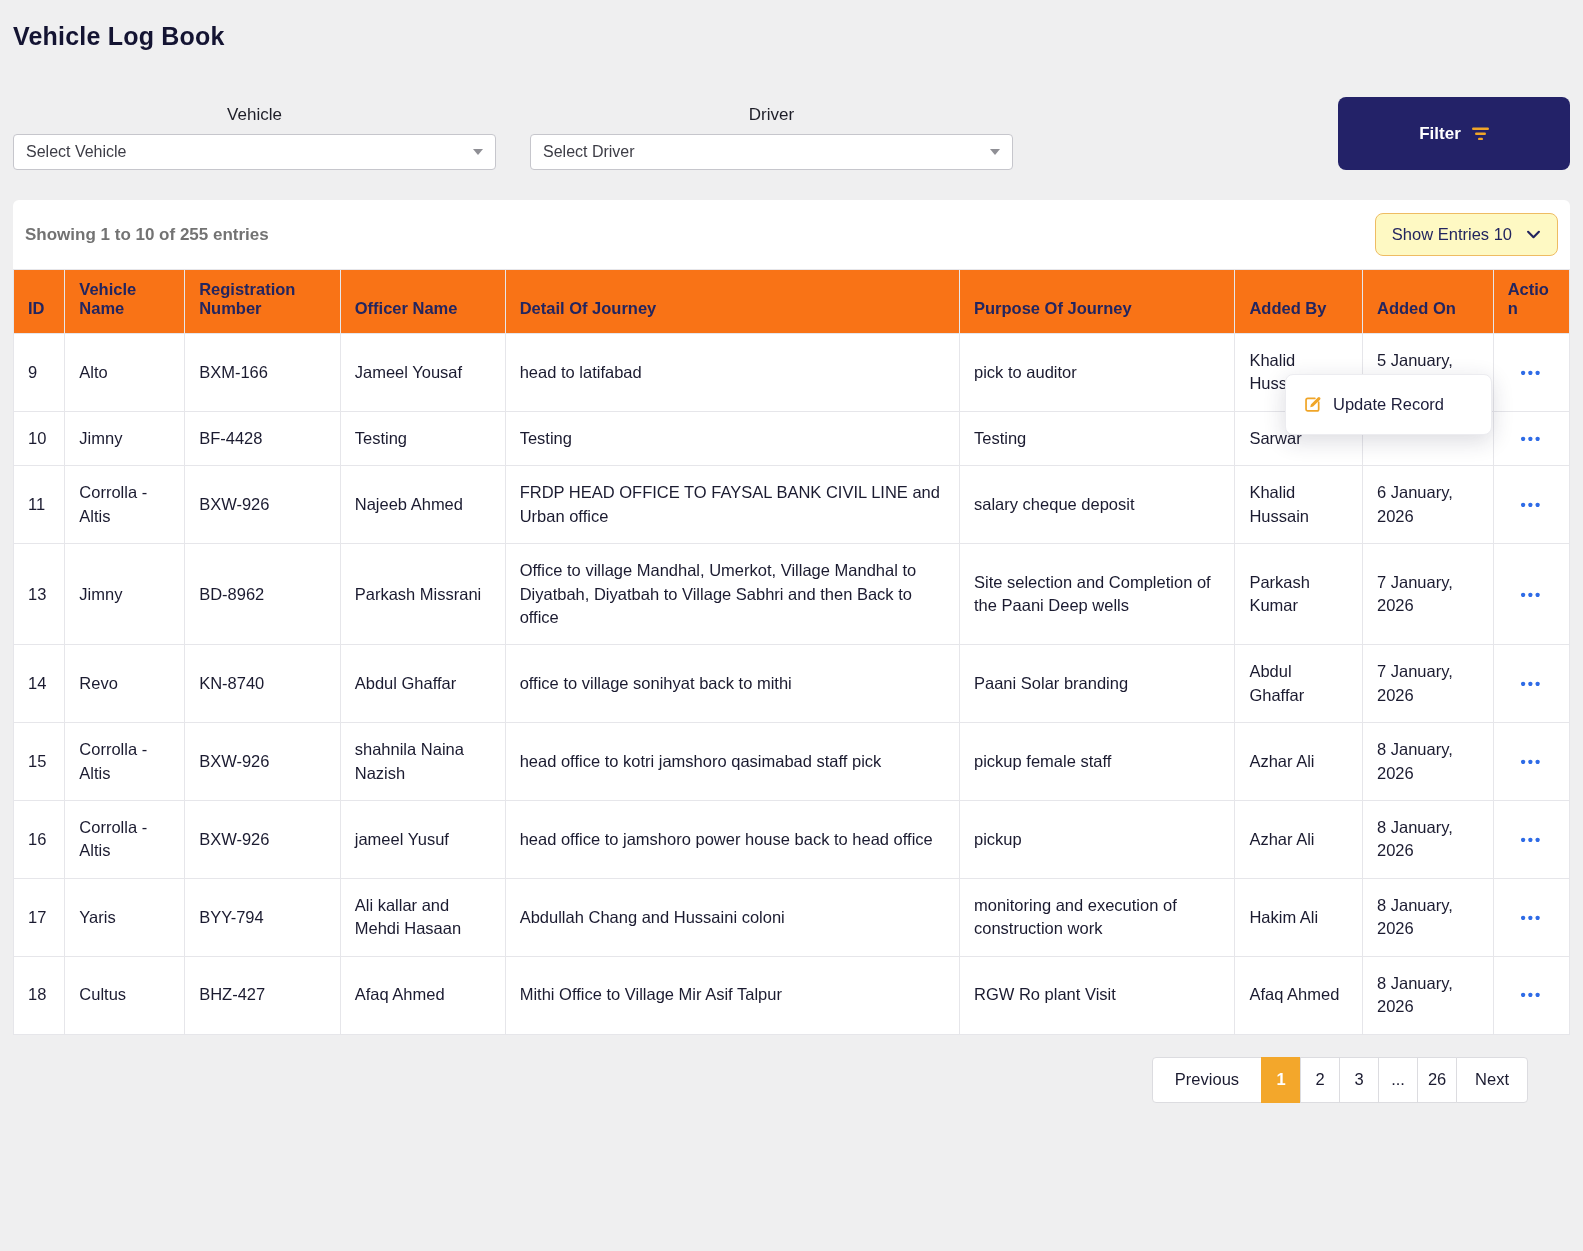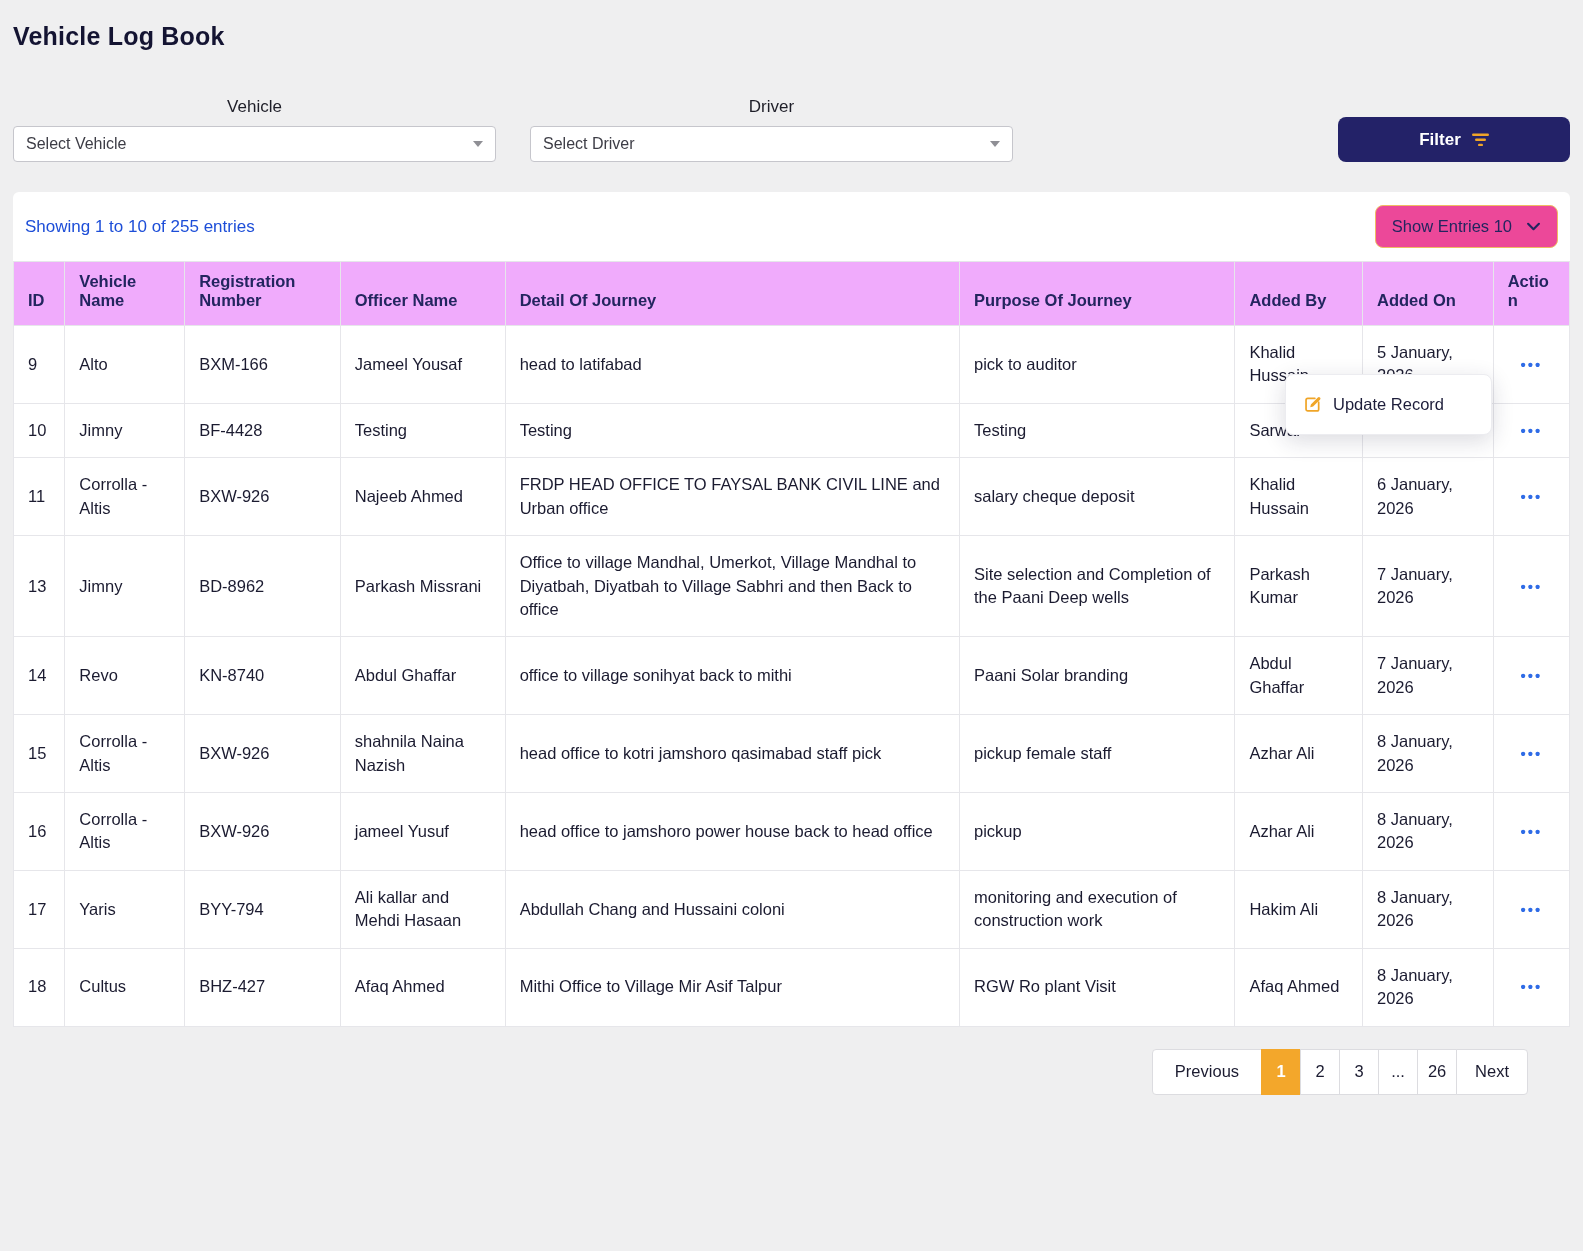--- a/index.html
+++ b/index.html
@@ -28,41 +28,41 @@
     display: flex; align-items: center; justify-content: space-between;
     padding: 0 12px; font-size: 16px; color: #3d3d46; cursor: pointer;
   }
   .caret {
     width: 0; height: 0;
     border-left: 5px solid transparent; border-right: 5px solid transparent;
     border-top: 6px solid #8f8f95;
   }
   .spacer { flex: 1; }
   .btn {
-    width: 232px; height: 45px; background: #232268; border: none; border-radius: 8px;
+    width: 232px; height: 73px; background: #232268; border: none; border-radius: 8px;
     color: #fff; font-size: 17px; font-weight: 700; font-family: inherit;
     display: flex; align-items: center; justify-content: center; gap: 11px; cursor: pointer;
   }
   .btn-export { margin-left: 25px; }
 
   
   .card { background: #fff; border-radius: 6px; margin-top: 30px; }
   .card-head { display: flex; align-items: center; justify-content: space-between; padding: 13px 12px; }
-  .summary { font-size: 17px; font-weight: 400; color: #1d4ed8; }
+  .summary { font-size: 17px; font-weight: 700; color: #737373; }
   .show-entries {
     display: flex; align-items: center; gap: 14px;
-    border: 1px solid #eebc63; border-radius: 8px; background: #ec4899;
+    border: 1px solid #eebc63; border-radius: 8px; background: #fef9c3;
     padding: 11px 16px; font-size: 16.5px; color: #23255f; cursor: pointer;
   }
 
   table.log-table { width: 100%; border-collapse: collapse; table-layout: fixed; }
   .log-table th, .log-table td { border: 1px solid #e6e6ea; word-wrap: break-word; }
   .log-table th {
     color: #23255f; font-size: 16.5px; font-weight: 700; text-align: left;
-    vertical-align: bottom; padding: 10px 14px 15px; background: #f0abfc;
+    vertical-align: bottom; padding: 10px 14px 15px; background: #f97316;
   }
   .log-table td {
     font-size: 16.5px; padding: 15px 14px; vertical-align: middle;
     line-height: 1.42; color: #1b1b30; background: #fff;
   }
   .log-table td.cell-action { text-align: center; }
   .dots { color: #2e6be6; font-size: 15px; letter-spacing: 2px; font-weight: 700; cursor: pointer; }
 
   
   .pagination { display: flex; justify-content: flex-end; margin: 22px 42px 0 0; }

